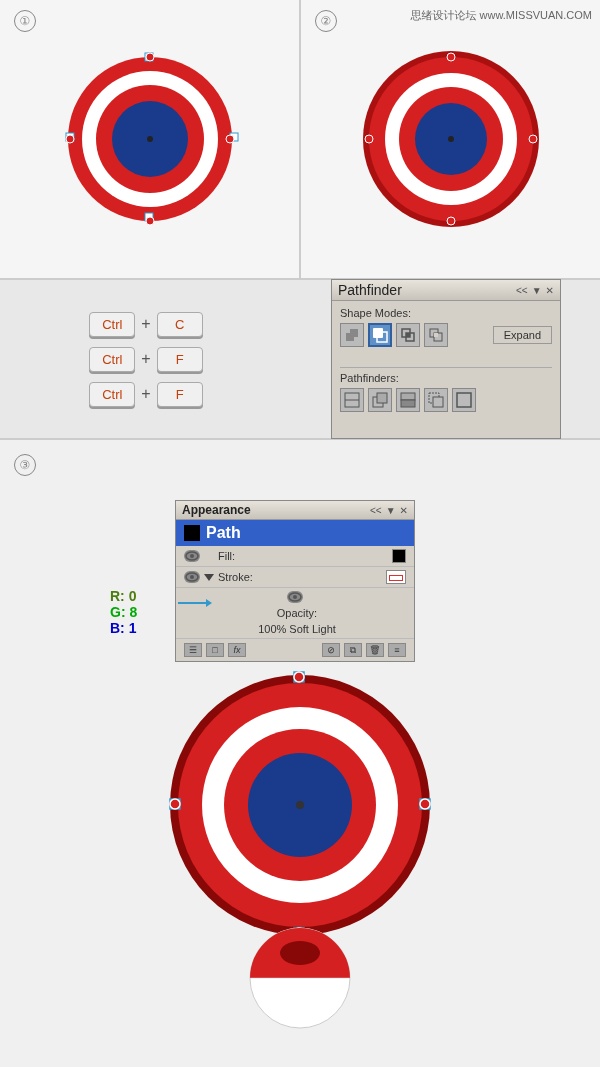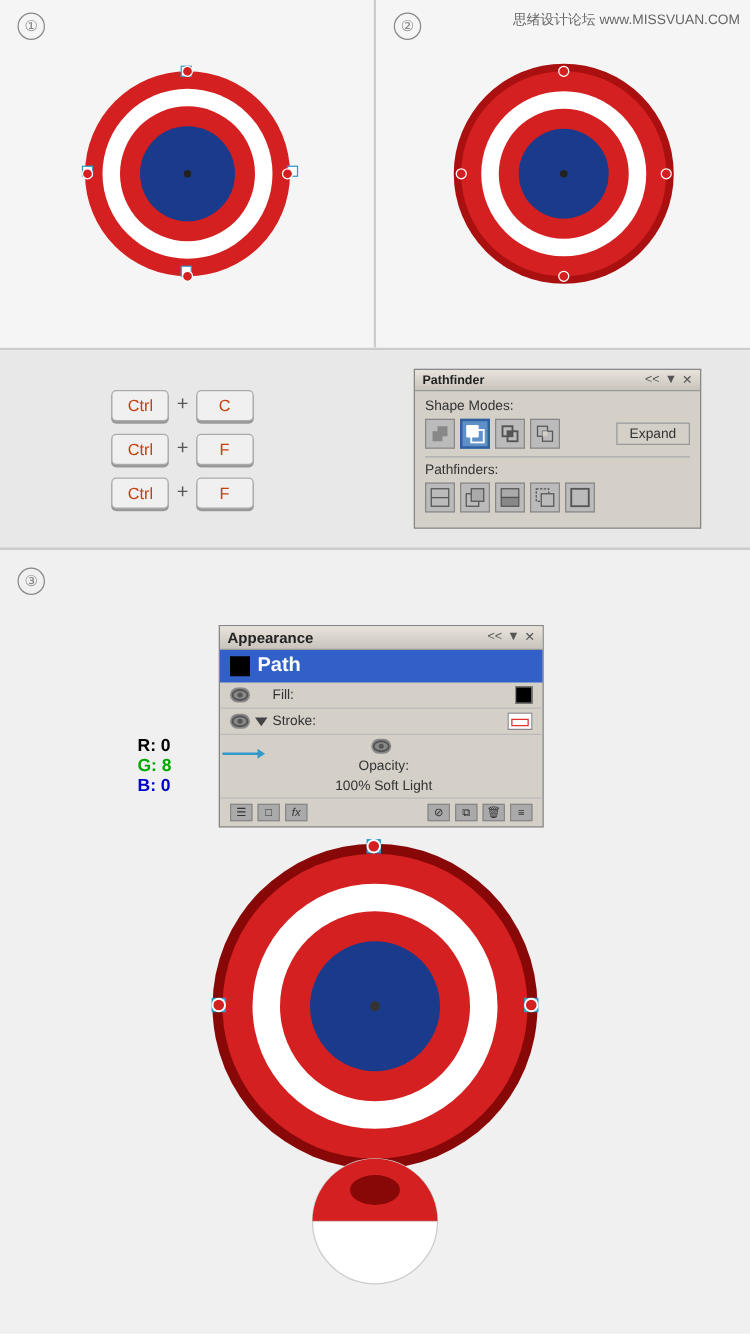--- a/index.html
+++ b/index.html
@@ -111,43 +111,43 @@
     }
     .pf-titlebar {
       background: linear-gradient(to bottom, #e8e4dc, #c8c4bc);
       border-bottom: 1px solid #999;
       padding: 2px 6px;
       display: flex;
       align-items: center;
       justify-content: space-between;
     }
     .pf-title-text {
-      font-size: 10px;
-      font-weight: bold;
+      font-size: 14px;
+      font-weight: normal;
       color: #222;
     }
     .pf-controls {
       display: flex;
       gap: 4px;
       font-size: 10px;
       color: #555;
     }
     .pf-body {
       padding: 6px 8px;
     }
     .pf-section-label {
       font-size: 11px;
       color: #333;
       margin-bottom: 4px;
     }
     .pf-icons-row {
       display: flex;
       gap: 4px;
       align-items: center;
-      margin-bottom: 6px;
+      margin-bottom: 20px;
     }
     .pf-icon {
       width: 24px;
       height: 24px;
       background: #bbb;
       border: 1px solid #888;
       display: flex;
       align-items: center;
       justify-content: center;
       font-size: 10px;
@@ -190,21 +190,21 @@
       justify-content: center;
       font-size: 12px;
       color: #888;
     }
 
     
     .appearance-panel {
       position: absolute;
       top: 60px;
       left: 175px;
-      width: 260px;
+      width: 240px;
       background: #d4d0c8;
       border: 1px solid #888;
       font-size: 11px;
       z-index: 10;
     }
     .ap-titlebar {
       background: linear-gradient(to bottom, #e8e4dc, #c8c4bc);
       border-bottom: 1px solid #999;
       padding: 2px 6px;
       display: flex;
@@ -316,21 +316,21 @@
       color: #333;
     }
 
     
     .rgb-label {
       position: absolute;
       top: 148px;
       left: 110px;
       z-index: 20;
     }
-    .rgb-label .r { color: #000000; font-size: 14px; font-weight: bold; }
+    .rgb-label .r { color: #4d7c0f; font-size: 14px; font-weight: bold; }
     .rgb-label .g { color: #00aa00; font-size: 14px; font-weight: bold; }
     .rgb-label .b { color: #0000cc; font-size: 14px; font-weight: bold; }
     .rgb-arrow {
       position: absolute;
       top: 162px;
       left: 178px;
       width: 30px;
       height: 2px;
       background: #3399cc;
       z-index: 20;
@@ -595,21 +595,21 @@
         <div class="ap-icon-small">⧉</div>
         <div class="ap-icon-small">🗑</div>
         <div class="ap-icon-small">≡</div>
       </div>
     </div>
   </div>
 
   <div class="rgb-label">
     <div class="r">R: 0</div>
     <div class="g">G: 8</div>
-    <div class="b">B: 0</div>
+    <div class="b">B: 1</div>
   </div>
 
   <div class="rgb-arrow"></div>
 
   <div class="main-shield-area">
     <svg width="310" height="290" viewBox="0 0 310 290">
 
       <circle cx="155" cy="145" r="130" fill="#880808"></circle>
 
       <circle cx="155" cy="145" r="122" fill="#d42020"></circle>

